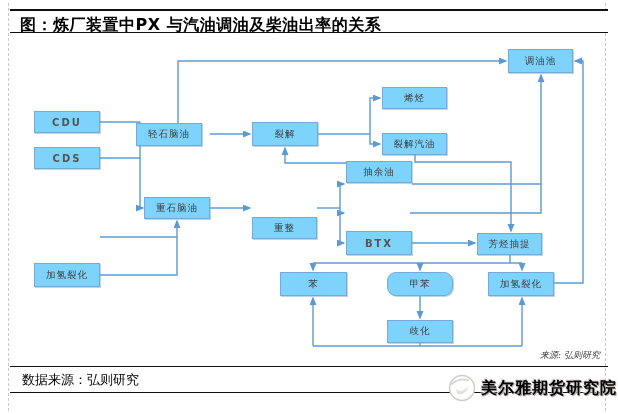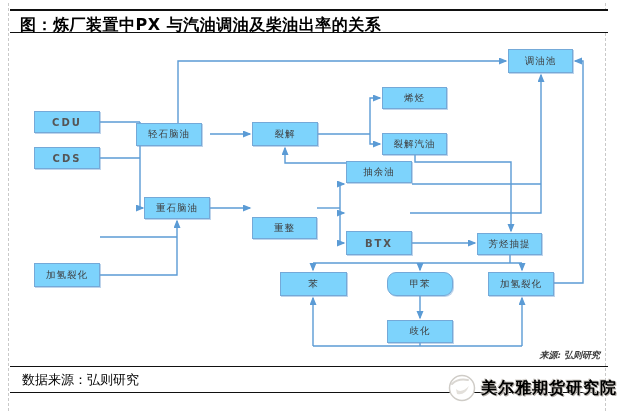--- a/index.html
+++ b/index.html
@@ -21,21 +21,21 @@
   .node{position:absolute;box-sizing:border-box;background:#7dd3fc;
        border:1px solid #74a9d8;box-shadow:1px 1px 0 rgba(110,160,210,0.45);
        display:flex;align-items:center;justify-content:center;
        font-size:9.5px;color:#3d3d3d;letter-spacing:1px;white-space:nowrap;
        font-family:"DejaVu Serif","Liberation Serif",serif;}
   .node.latin{font-family:"DejaVu Sans","Liberation Sans",sans-serif;
        font-size:10px;color:#555;font-weight:bold;letter-spacing:2px;}
 
   .source-note{position:absolute;left:490px;top:349px;width:110px;
        text-align:right;font-size:9px;font-style:italic;color:#3a3a3a;
-       font-family:"DejaVu Serif","Liberation Serif",serif;font-weight:bold;}
+       font-family:"DejaVu Serif","Liberation Serif",serif;font-weight:normal;}
 
   .footer-bar{position:absolute;left:10px;top:366px;width:598px;height:25px;
        border-top:1.5px solid #111;border-bottom:1.5px solid #111;
        display:flex;align-items:center;background:transparent;z-index:2;}
   .footer-bar span{font-size:13px;color:#000;padding-left:12px;white-space:nowrap;}
 
   .watermark{position:absolute;left:448px;top:372px;height:32px;z-index:6;
        display:flex;align-items:center;gap:5px;}
   .watermark .brand{font-size:16px;font-weight:bold;letter-spacing:1px;
        color:#000000;white-space:nowrap;

